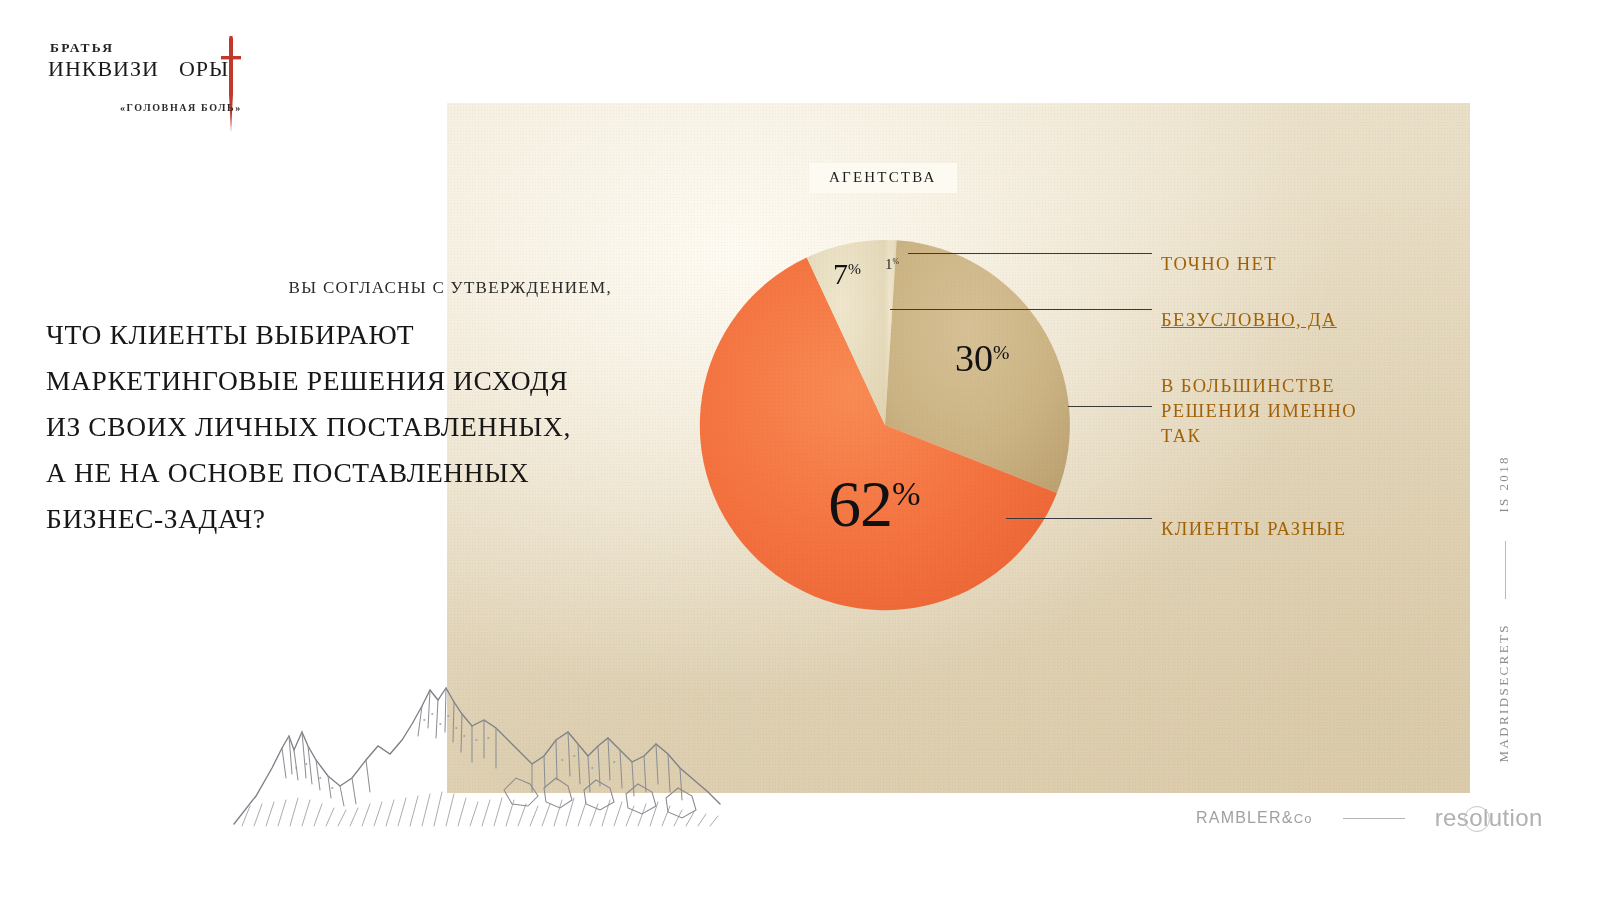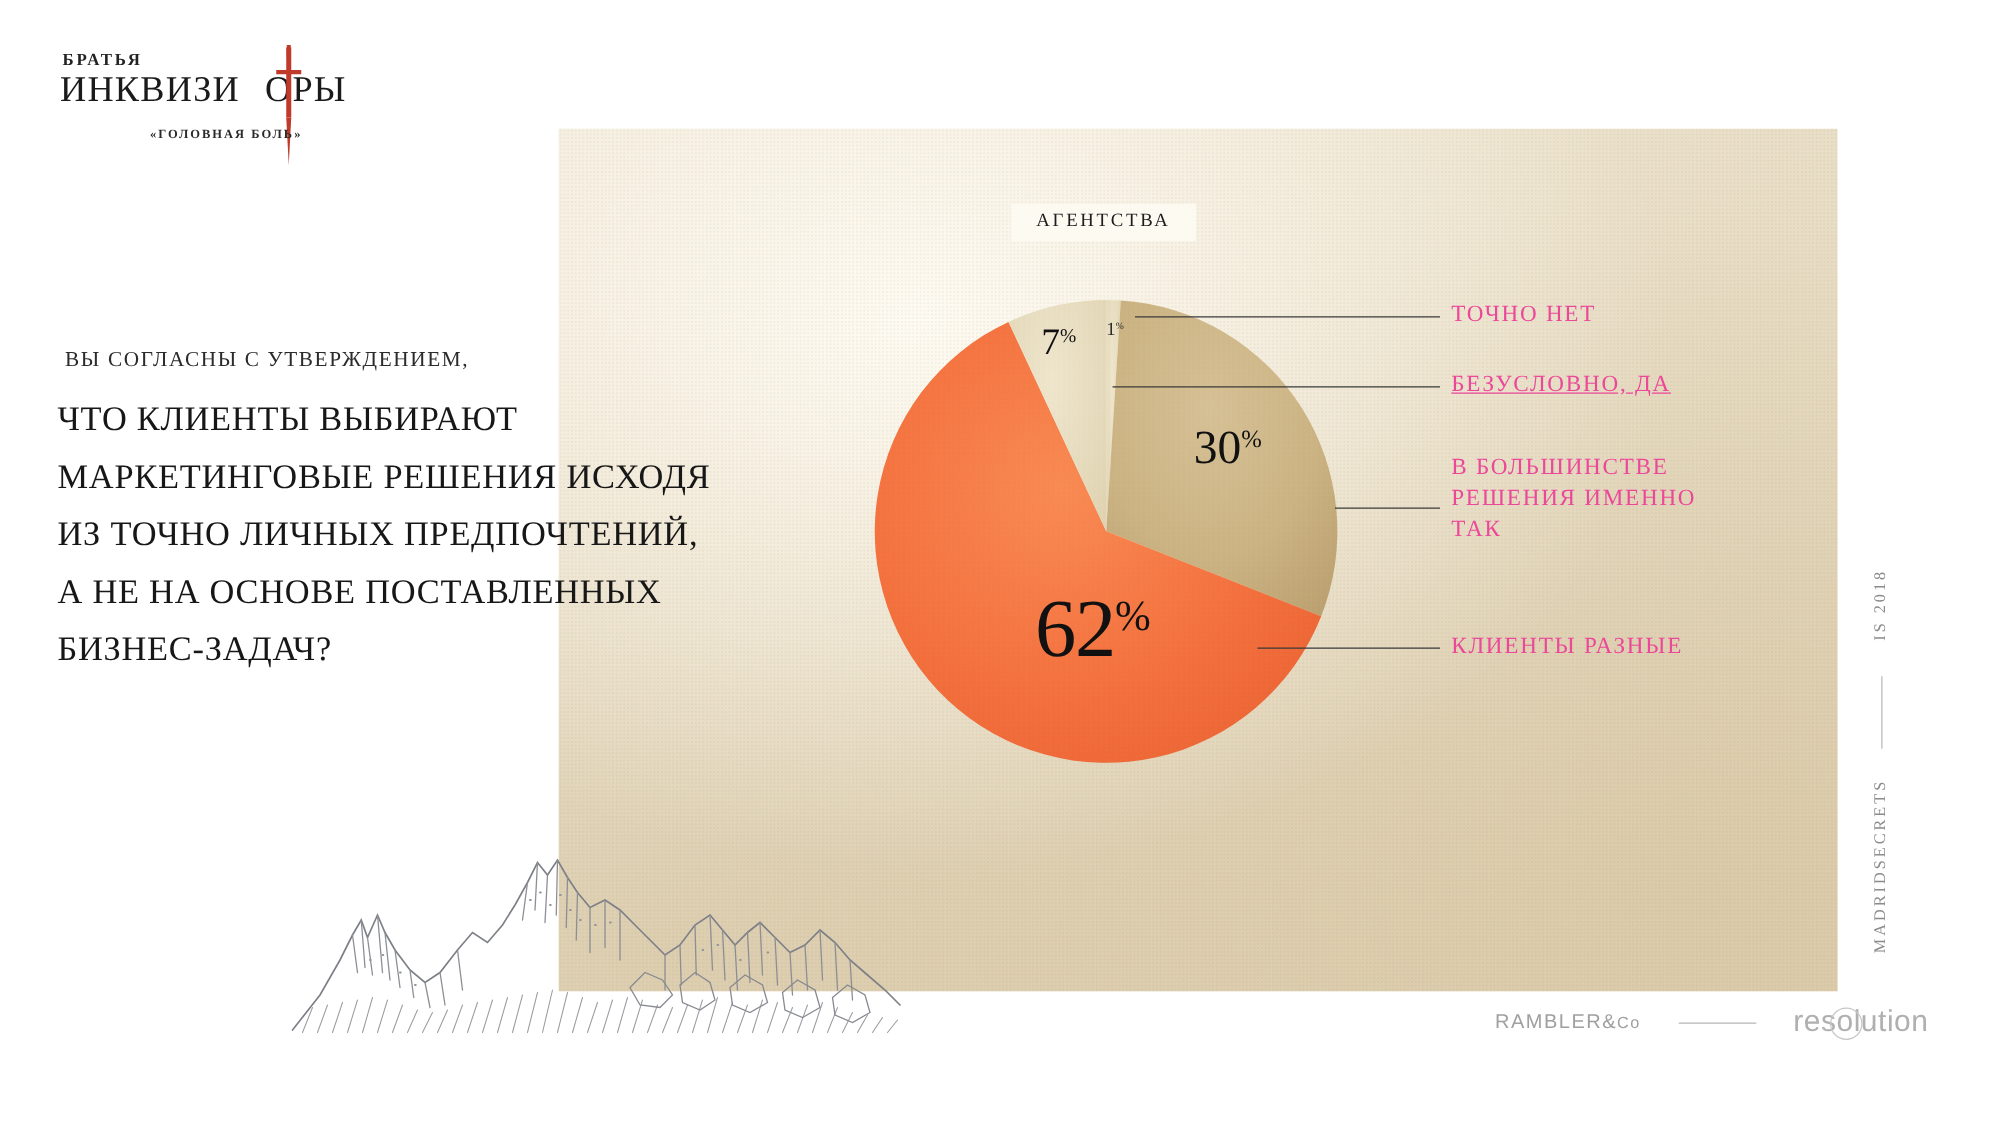--- a/index.html
+++ b/index.html
@@ -29,34 +29,34 @@
     opacity:.85;
   }
 
   
   .logo{position:absolute;left:48px;top:40px;width:240px;height:92px;}
   .logo-top{
     position:absolute;left:2px;top:0;font-size:13.5px;letter-spacing:2.2px;
     font-weight:700;color:#232323;font-family:"Liberation Serif",serif;
   }
   .logo-main{
-    position:absolute;left:0;top:16px;font-size:29px;letter-spacing:1px;
+    position:absolute;left:0;top:16px;font-size:22px;letter-spacing:1px;
     color:#1a1a1a;font-family:"Liberation Serif",serif;white-space:nowrap;
   }
   .logo-main .gap{display:inline-block;width:20px;}
   .logo-sub{
     position:absolute;left:72px;top:62px;font-size:10px;letter-spacing:1.6px;
     font-weight:700;color:#2a2a2a;
   }
   .sword{position:absolute;left:168px;top:-4px;width:30px;height:100px;}
 
   
   .kicker{
     position:absolute;left:52px;top:278px;width:560px;
-    font-size:17px;letter-spacing:1.3px;color:#2b2b2b;
+    font-size:17px;letter-spacing:1.3px;color:#2b2b2b;text-align:right;
   }
   .headline{
     position:absolute;left:46px;top:312px;width:640px;
     font-size:27.5px;line-height:46px;letter-spacing:.6px;color:#171717;
   }
   .headline div{white-space:nowrap;}
 
   
   .badge{
     position:absolute;left:809px;top:163px;
@@ -73,21 +73,21 @@
   .pct .u{font-size:.52em;vertical-align:.62em;letter-spacing:0;}
   .pct-62{left:828px;top:466px;font-size:66px;letter-spacing:-1px;}
   .pct-30{left:955px;top:336px;font-size:38px;}
   .pct-7 {left:833px;top:257px;font-size:30px;}
   .pct-1 {left:885px;top:256px;font-size:15px;color:#2a2a2a;}
 
   
   .lead{position:absolute;height:1px;background:#3a3a3a;}
   .leg{
     position:absolute;left:1161px;font-size:18.5px;letter-spacing:1.4px;
-    line-height:25px;color:#ec4899;
+    line-height:25px;color:#a16207;margin-top:12px;
   }
 
   
   .mountains{position:absolute;left:232px;top:628px;width:490px;height:200px;}
   .mountains svg{display:block;width:490px;height:200px;}
 
   
   .vmeta{position:absolute;left:1496px;top:455px;width:40px;height:345px;}
   .vtxt{
     position:absolute;left:0;writing-mode:vertical-rl;transform:rotate(180deg);
@@ -128,21 +128,21 @@
       <rect x="5" y="20" width="20" height="3.4" fill="#c0392b"></rect>
       <rect x="13.4" y="0" width="3.2" height="10" fill="#c0392b"></rect>
     </svg>
     <div class="logo-sub">«ГОЛОВНАЯ БОЛЬ»</div>
   </div>
 
   <div class="kicker">ВЫ СОГЛАСНЫ С УТВЕРЖДЕНИЕМ,</div>
   <div class="headline">
     <div>ЧТО КЛИЕНТЫ ВЫБИРАЮТ</div>
     <div>МАРКЕТИНГОВЫЕ РЕШЕНИЯ ИСХОДЯ</div>
-    <div>ИЗ ТОЧНО ЛИЧНЫХ ПРЕДПОЧТЕНИЙ,</div>
+    <div>ИЗ СВОИХ ЛИЧНЫХ ПОСТАВЛЕННЫХ,</div>
     <div>А НЕ НА ОСНОВЕ ПОСТАВЛЕННЫХ</div>
     <div>БИЗНЕС-ЗАДАЧ?</div>
   </div>
 
   <div class="badge">АГЕНТСТВА</div>
 
   <div class="pie-wrap">
     <svg viewBox="0 0 374 374">
       <defs>
         <radialGradient id="gOr" cx="42%" cy="38%" r="72%">

